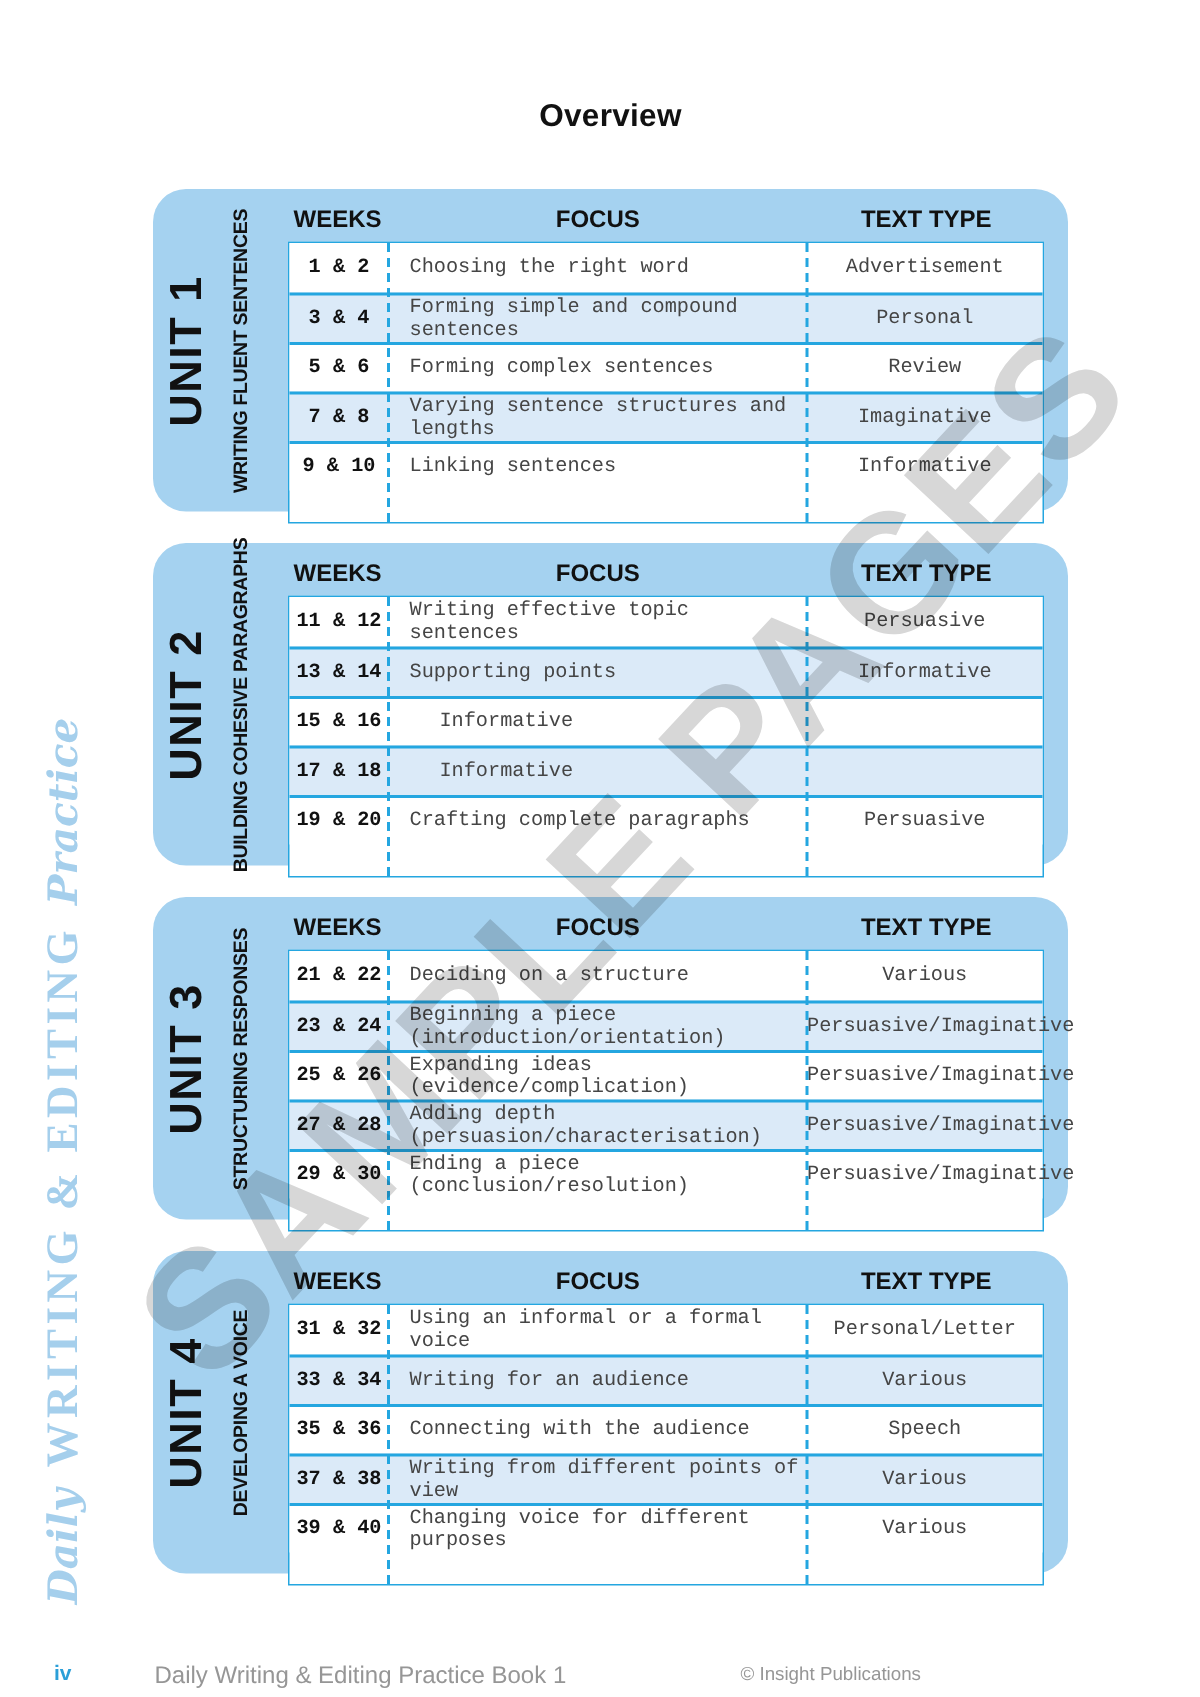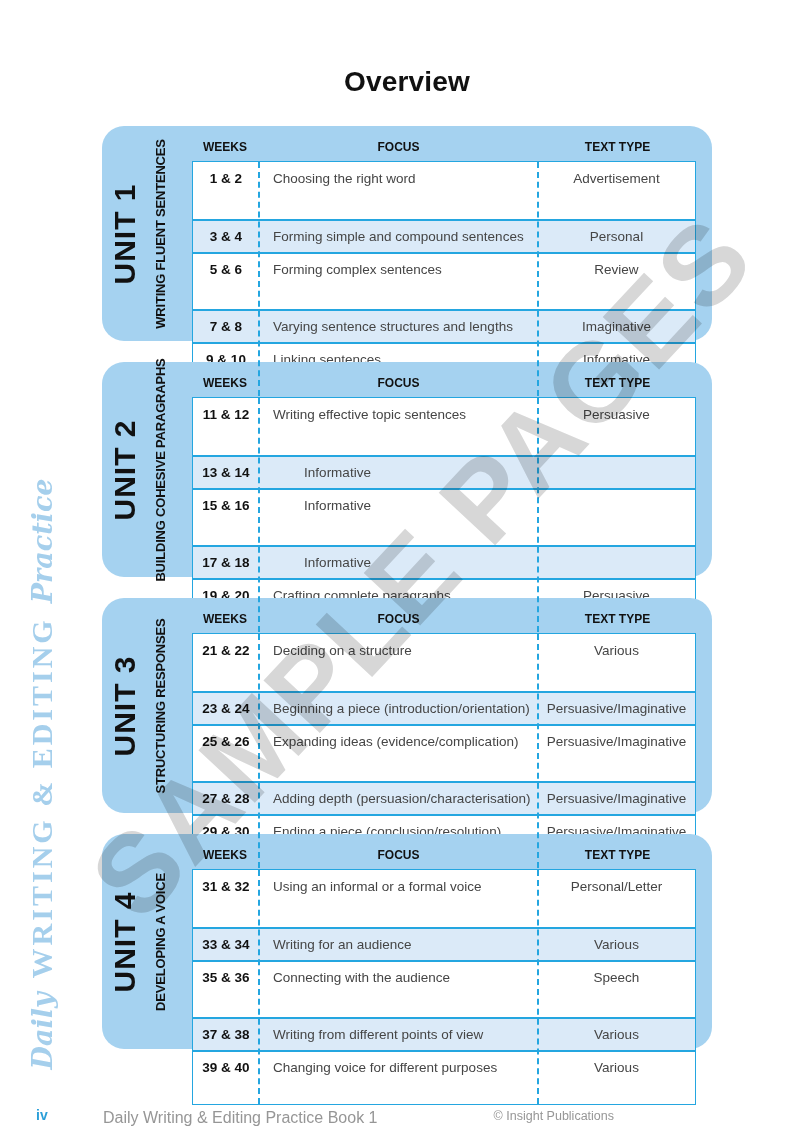--- a/index.html
+++ b/index.html
@@ -15,21 +15,21 @@
   }
   *{box-sizing:border-box;margin:0;padding:0;}
   html,body{background:#ffffff;}
   body{font-family:"Liberation Sans",sans-serif;}
   .page{
     position:relative;width:800px;height:1131px;background:#fff;overflow:hidden;
   }
   
   .page-title{
     position:absolute;top:66px;left:102px;width:610px;
-    text-align:center;font-size:28px;font-weight:bold;color:#111;
+    text-align:center;font-size:21px;font-weight:bold;color:#111;
     letter-spacing:0.2px;
   }
   
   .branding{
     position:absolute;left:-308px;top:748px;width:700px;height:52px;
     transform:rotate(-90deg);
     display:flex;align-items:center;justify-content:center;gap:14px;
     color:var(--brand-blue);white-space:nowrap;
   }
   .brand-script{
@@ -51,37 +51,38 @@
     position:absolute;left:23px;top:50%;
     transform:translate(-50%,-50%) rotate(-90deg);
     font-size:30px;font-weight:bold;color:#111;letter-spacing:1px;white-space:nowrap;
   }
   .unit-subtitle{
     position:absolute;left:58px;top:50%;
     transform:translate(-50%,-50%) rotate(-90deg);
     font-size:13px;font-weight:bold;color:#111;letter-spacing:-0.2px;white-space:nowrap;
   }
   .thead{display:flex;height:18px;margin-bottom:5px;align-items:center;}
-  .th{font-size:12px;font-weight:bold;color:#111;text-align:center;}
+  .th{font-size:16px;font-weight:bold;color:#111;text-align:center;}
   .col-w{width:66px;flex:none;}
   .col-f{flex:1;}
   .col-t{width:157px;flex:none;}
   .tbl{
     position:relative;background:#fff;border:1.5px solid var(--cyan);
     padding-bottom:21px;
+    font-family:Liberation Mono, monospace;
   }
   .dash{
     position:absolute;top:0;bottom:0;width:0;
     border-left:2px dashed var(--cyan);z-index:3;pointer-events:none;
   }
   .dash.d1{left:65px;}
   .dash.d2{left:344px;}
   .row{display:flex;height:33px;align-items:center;background:#fff;}
   .row+.row{border-top:2px solid var(--cyan);}
-  .row.alt{background:var(--row-alt);margin-top:24px;}
+  .row.alt{background:var(--row-alt);}
   .cell{font-size:13.5px;color:var(--body-gray);}
   .cell.col-w{font-weight:bold;color:#111;text-align:center;font-size:13.5px;}
   .cell.col-f{padding-left:14px;}
   .cell.col-t{text-align:center;}
   
   .watermark{
     position:absolute;left:-30px;top:500px;width:900px;height:140px;
     transform:rotate(-47deg);
     font-size:112px;font-weight:bold;letter-spacing:2px;white-space:nowrap;
     text-align:center;color:var(--wm-gray);
@@ -175,20 +176,21 @@
     <div class="tbl">
       <div class="rows">
   <div class="row">
     <div class="cell col-w">11 &amp; 12</div>
     <div class="cell col-f">Writing effective topic sentences</div>
     <div class="cell col-t">Persuasive</div>
   </div>
 
   <div class="row alt">
     <div class="cell col-w">13 &amp; 14</div>
+    <div class="cell col-f">Supporting points</div>
     <div class="cell col-t">Informative</div>
   </div>
 
   <div class="row">
     <div class="cell col-w">15 &amp; 16</div>
     <div class="cell col-t">Informative</div>
   </div>
 
   <div class="row alt">
     <div class="cell col-w">17 &amp; 18</div>

